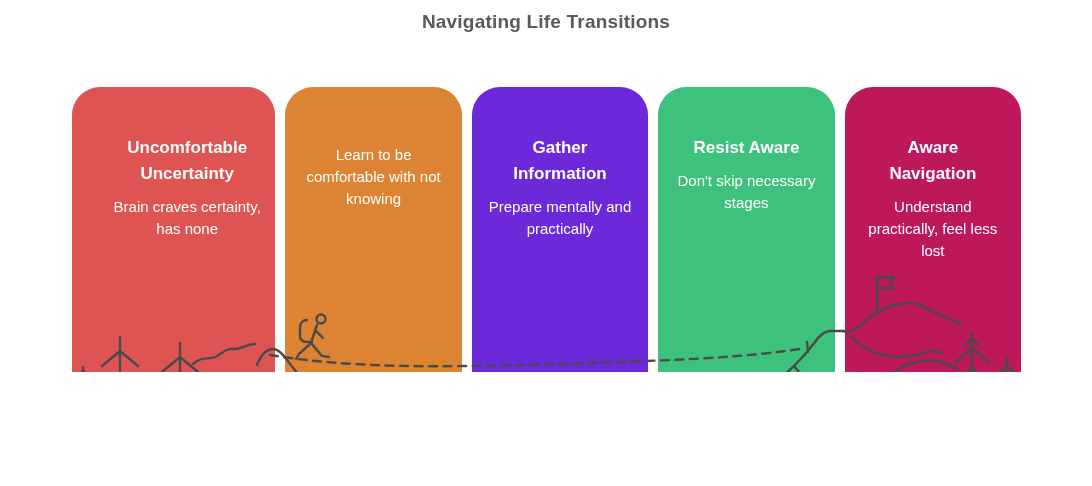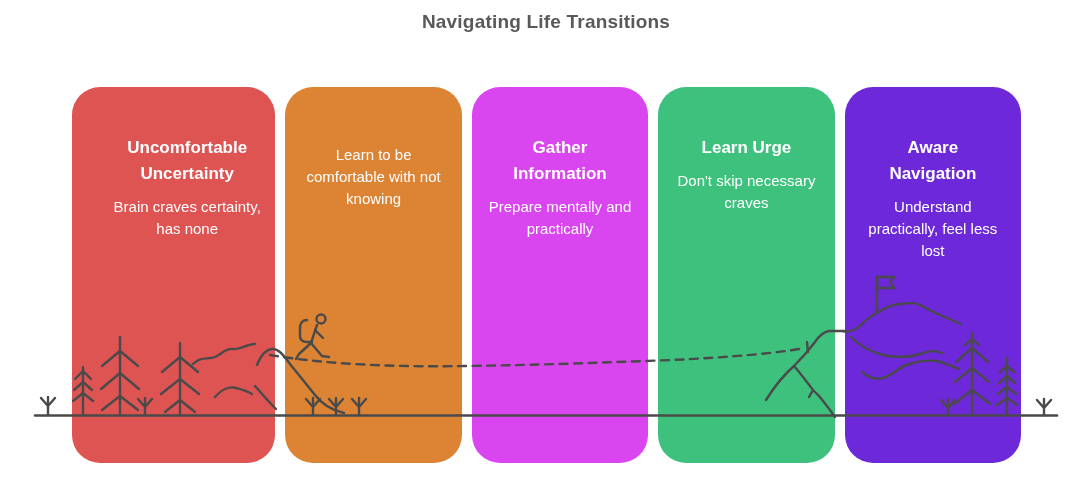--- a/index.html
+++ b/index.html
@@ -1,17 +1,17 @@
 <!DOCTYPE html>
 <html><head>
 <meta charset="utf-8">
 <style>
   html,body{margin:0;padding:0;background:#ffffff;}
   .stage{
-    position:relative;width:1092px;height:486px;background:#ffffff;
+    position:relative;width:1092px;height:372px;background:#ffffff;
     font-family:"Liberation Sans",sans-serif;overflow:hidden;
   }
   .page-title{
     position:absolute;top:11px;left:0;width:100%;text-align:center;
     font-size:19px;font-weight:700;color:#58595B;letter-spacing:.2px;margin:0;
   }
   .cards{
     position:absolute;left:72px;top:87px;width:949px;height:376px;
     display:flex;gap:10px;
   }
@@ -43,32 +43,32 @@
       <div class="card-title">Uncomfortable
 Uncertainty</div>
       <div class="card-desc">Brain craves certainty,
 has none</div>
     </div>
     <div class="card" style="background: rgb(221, 131, 52);">
       <div class="card-desc">Learn to be
 comfortable with not
 knowing</div>
     </div>
-    <div class="card" style="background: #d946ef;">
+    <div class="card" style="background: #6d28d9;">
       <div class="card-title">Gather
 Information</div>
       <div class="card-desc">Prepare mentally and
 practically</div>
     </div>
     <div class="card" style="background: rgb(62, 193, 125);">
-      <div class="card-title">Learn Urge</div>
+      <div class="card-title">Resist Aware</div>
       <div class="card-desc">Don't skip necessary
-craves</div>
+stages</div>
     </div>
-    <div class="card" style="background: #6d28d9;">
+    <div class="card" style="background: #be185d;">
       <div class="card-title">Aware
 Navigation</div>
       <div class="card-desc">Understand
 practically, feel less
 lost</div>
     </div>
   </div>
 
   <svg class="scene" viewBox="0 0 1092 486" xmlns="http://www.w3.org/2000/svg">
 

